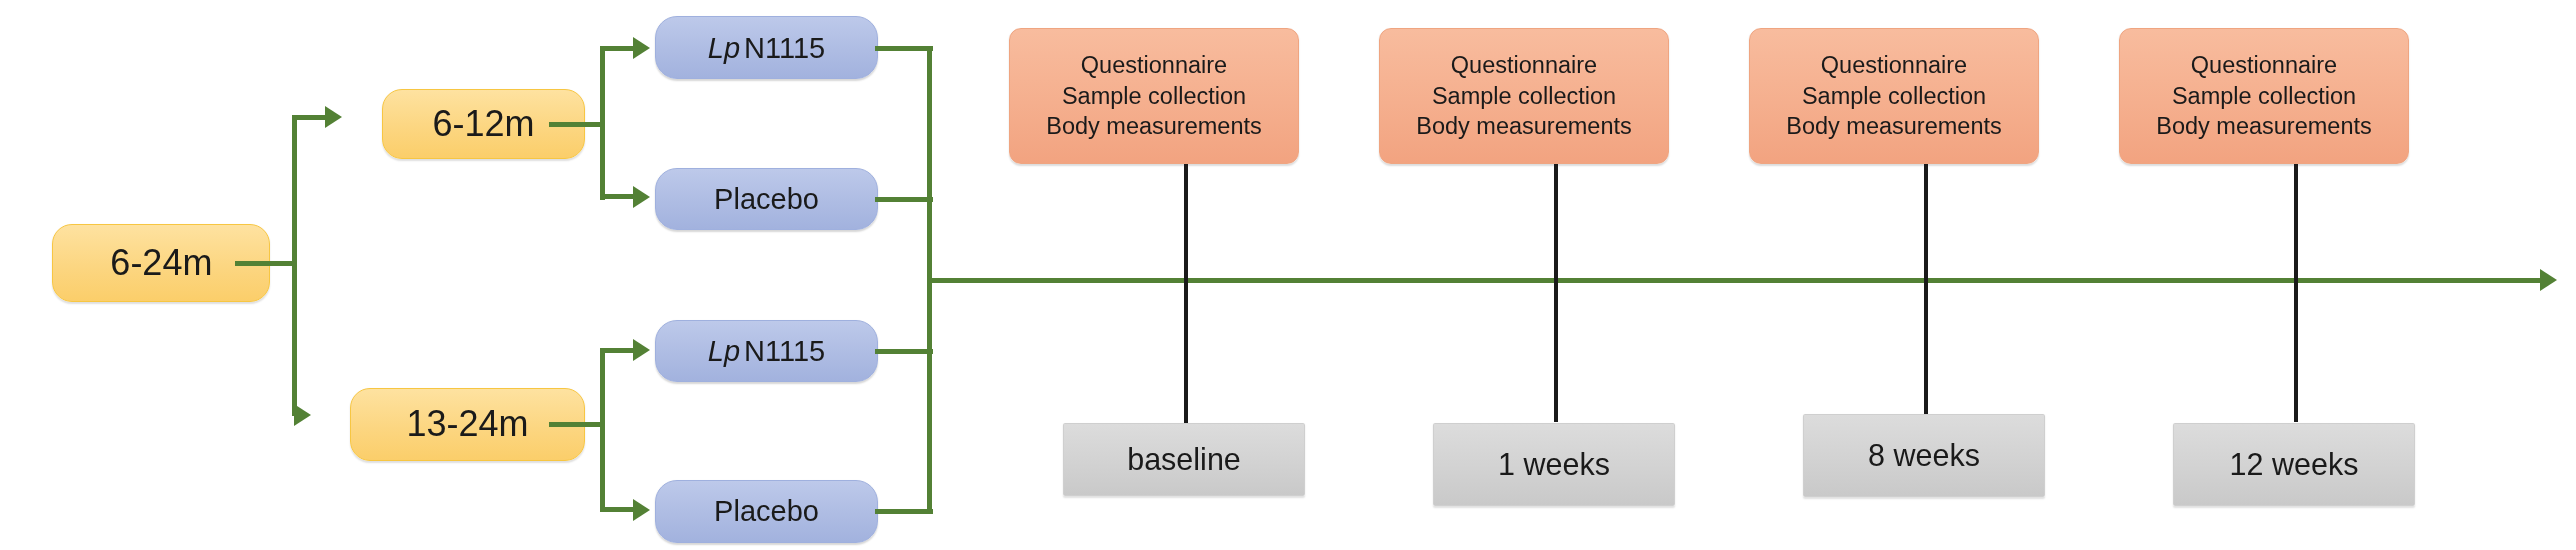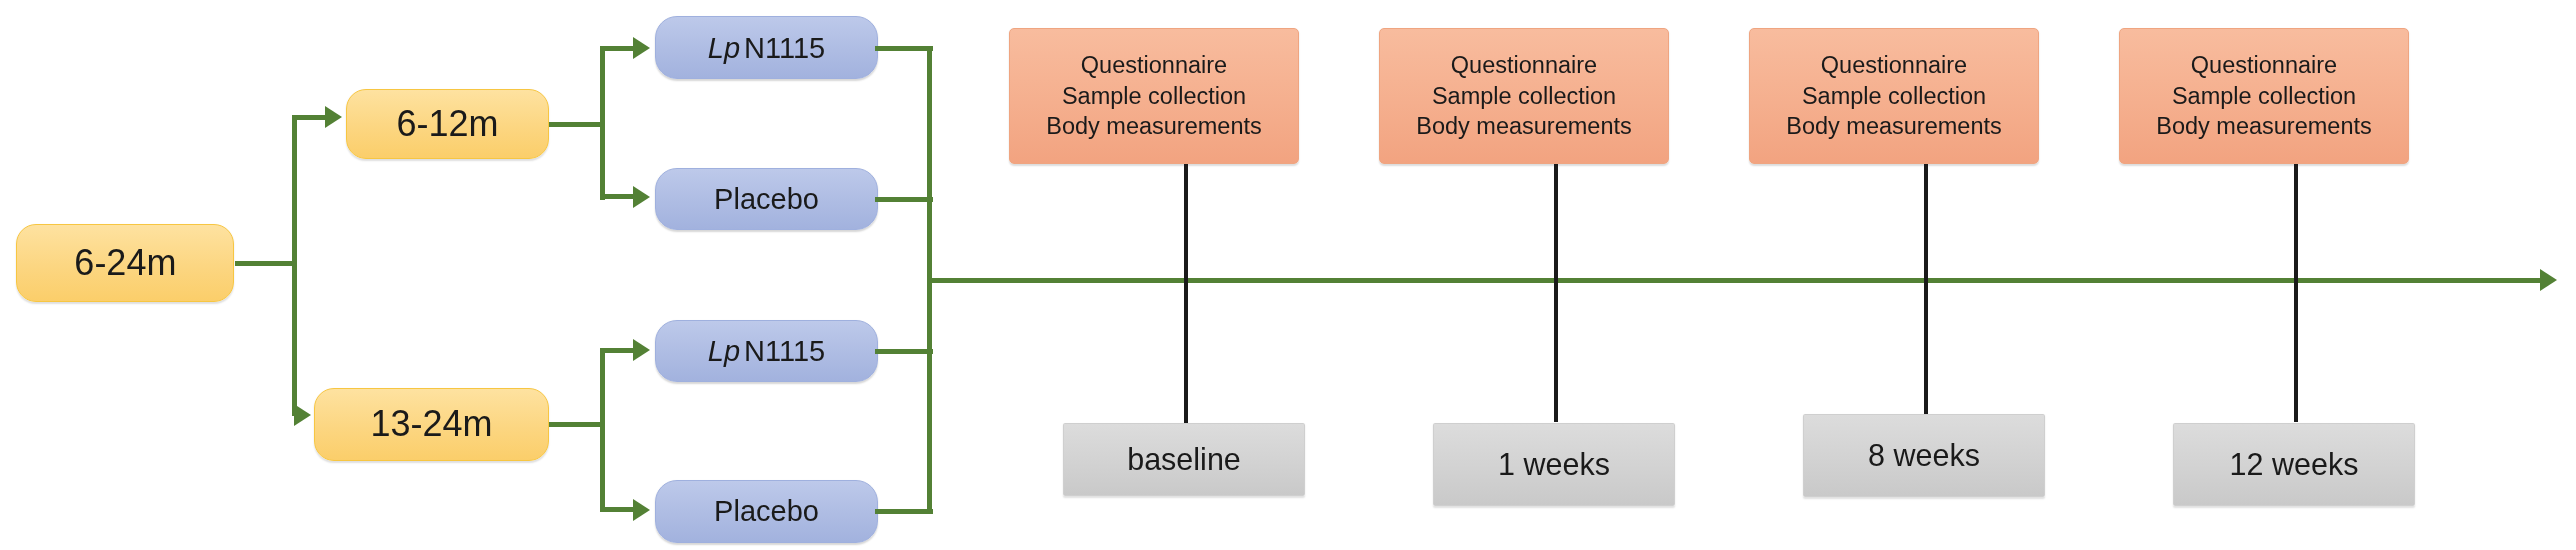--- a/index.html
+++ b/index.html
@@ -24,34 +24,35 @@
     line-height:1.12;
     white-space:nowrap;
   }
   
   .node.yellow{
     background:linear-gradient(180deg,#FEE2A0 0%,#FCD681 55%,#FBCE6A 100%);
     border:1.8px solid #F7C642;
     border-radius:20px;
     box-shadow:0 1.2px 1.8px rgba(0,0,0,.13);
     font-size:36px;
+    margin-left:36px;
   }
   
   .node.blue{
     background:linear-gradient(180deg,#BDC9EA 0%,#AEBCE3 55%,#A2B2DE 100%);
     border:1.8px solid #9FB0DE;
     border-radius:22px;
     box-shadow:0 1.2px 1.8px rgba(0,0,0,.16);
     font-size:29px;
   }
   
   .node.peach{
     background:linear-gradient(180deg,#F8BC9E 0%,#F5AF8E 55%,#F2A380 100%);
     border:1.2px solid #EFA581;
-    border-radius:5px;
+    border-radius:12px;
     box-shadow:0 1.2px 1.8px rgba(0,0,0,.14);
     font-size:23.5px;
     flex-direction:column;
     justify-content:center;
     padding:3.5px 8.2px;
   }
   .node.peach .ln{display:block;line-height:1.30;}
   
   .node.grey{
     background:linear-gradient(180deg,#DCDCDC 0%,#D2D2D2 55%,#C9C9C9 100%);

